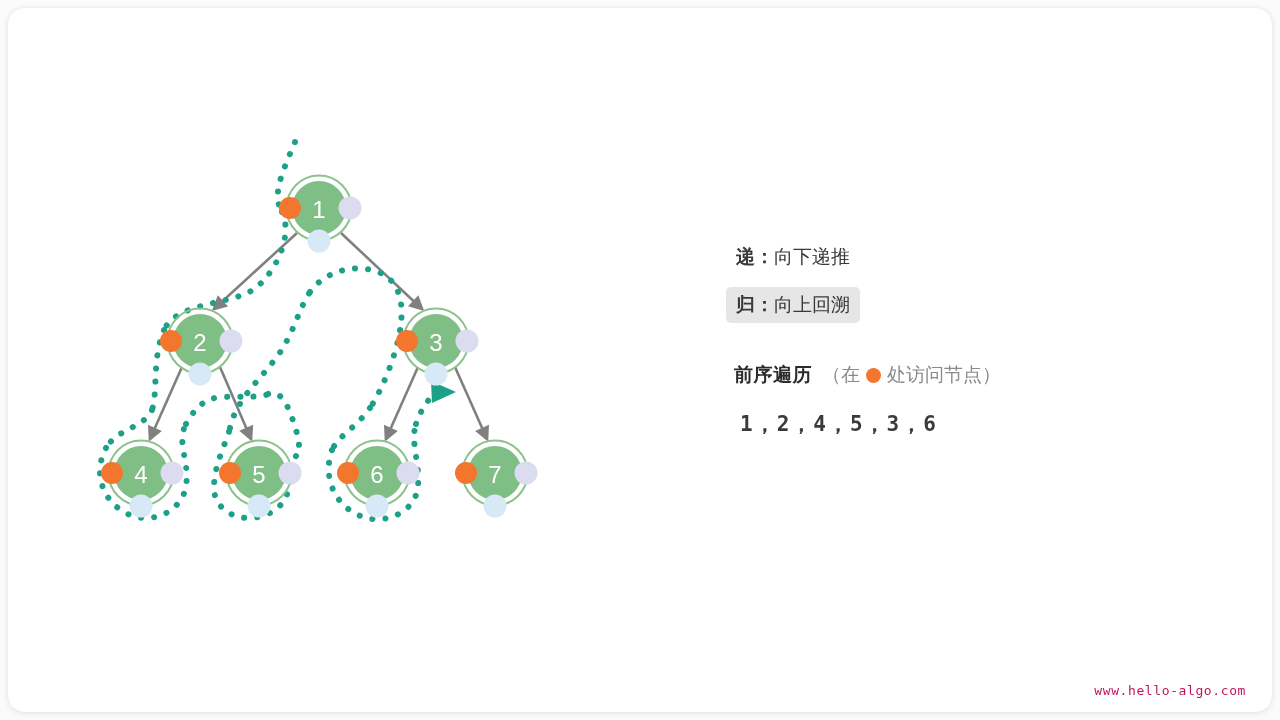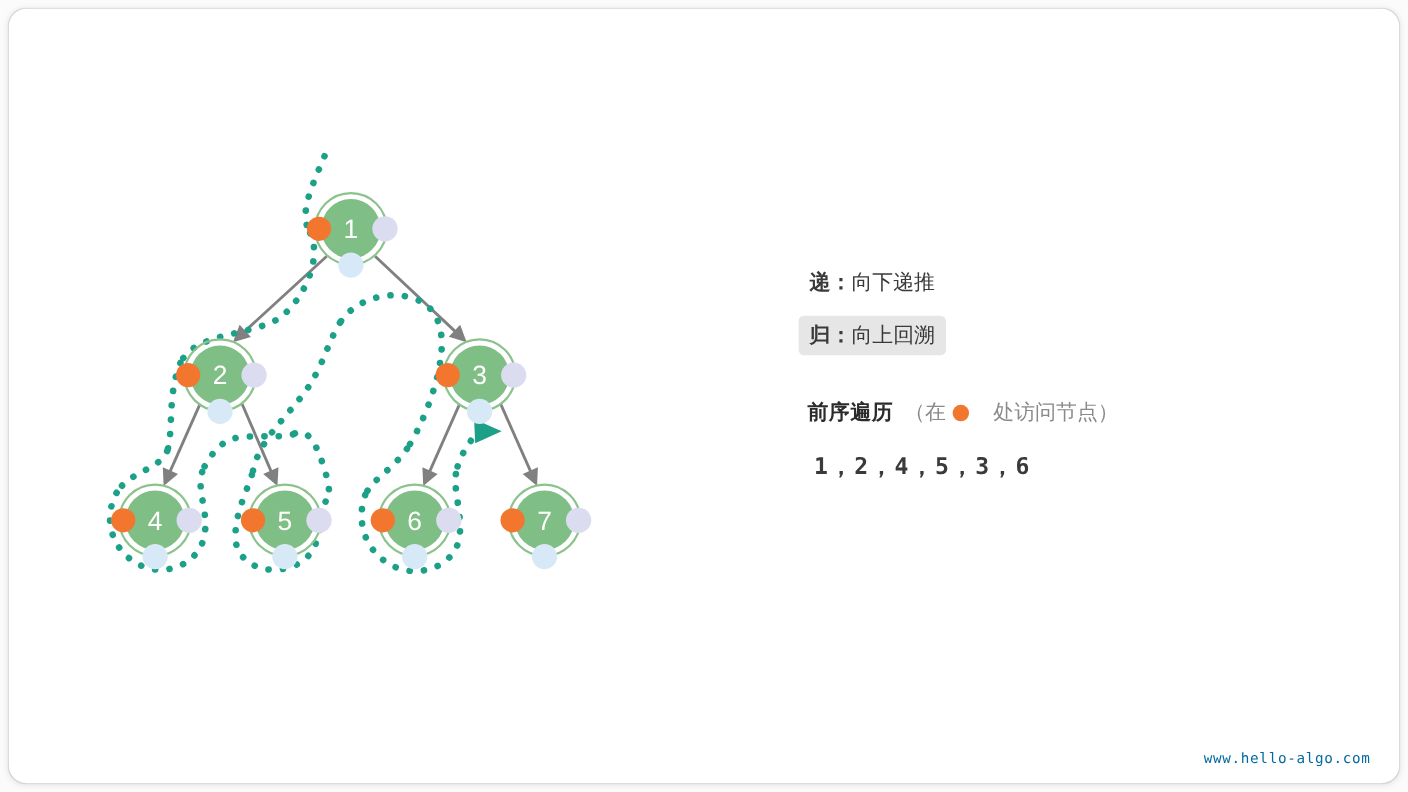--- a/index.html
+++ b/index.html
@@ -94,21 +94,21 @@
     letter-spacing: 1.5px;
     white-space: nowrap;
     font-weight: bold;
   }
   #watermark {
     position: absolute;
     right: 34px;
     bottom: 22px;
     font-family: "DejaVu Sans Mono", "Liberation Mono", monospace;
     font-size: 13px;
-    color: #0369a1;
+    color: #be185d;
     letter-spacing: 0.6px;
   }
   .node-label {
     font-family: "Liberation Sans", "DejaVu Sans", sans-serif;
     font-size: 24px;
     fill: #ffffff;
     text-anchor: middle;
     dominant-baseline: central;
   }
 </style>
@@ -225,19 +225,19 @@
   </div>
 
   <div class="legend" id="legend-return">
     <span class="lg-key">归：</span><span>向上回溯</span>
   </div>
 
   <div class="legend" id="traverse-title">
     <span class="tt-strong">前序遍历</span>
     <span class="tt-paren">（在</span>
     <span class="inline-orange-dot"></span>
-    <span class="tt-paren" style="margin-left:16px">处访问节点）</span>
+    <span class="tt-paren" style="margin-left:0">处访问节点）</span>
   </div>
 
   <div class="legend" id="traverse-sequence">1，2，4，5，3，6</div>
 
   <div id="watermark">www.hello-algo.com</div>
 </div>
 
 </body></html>

